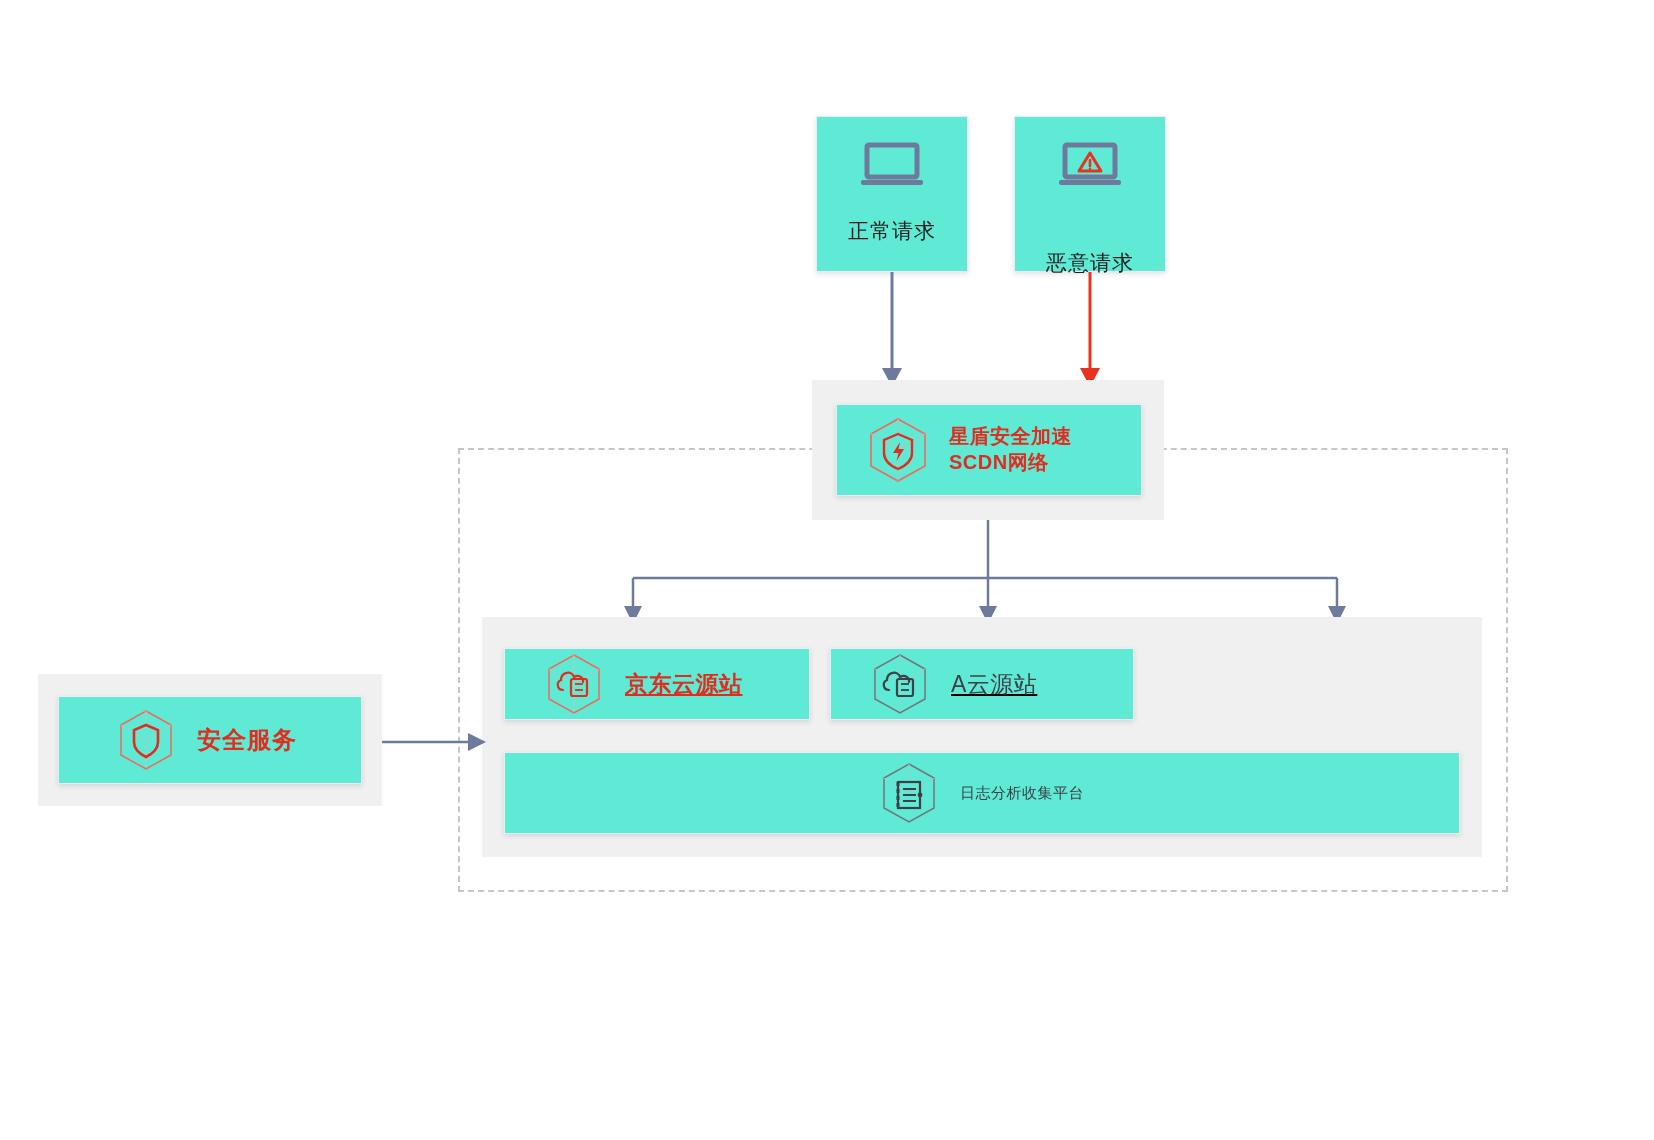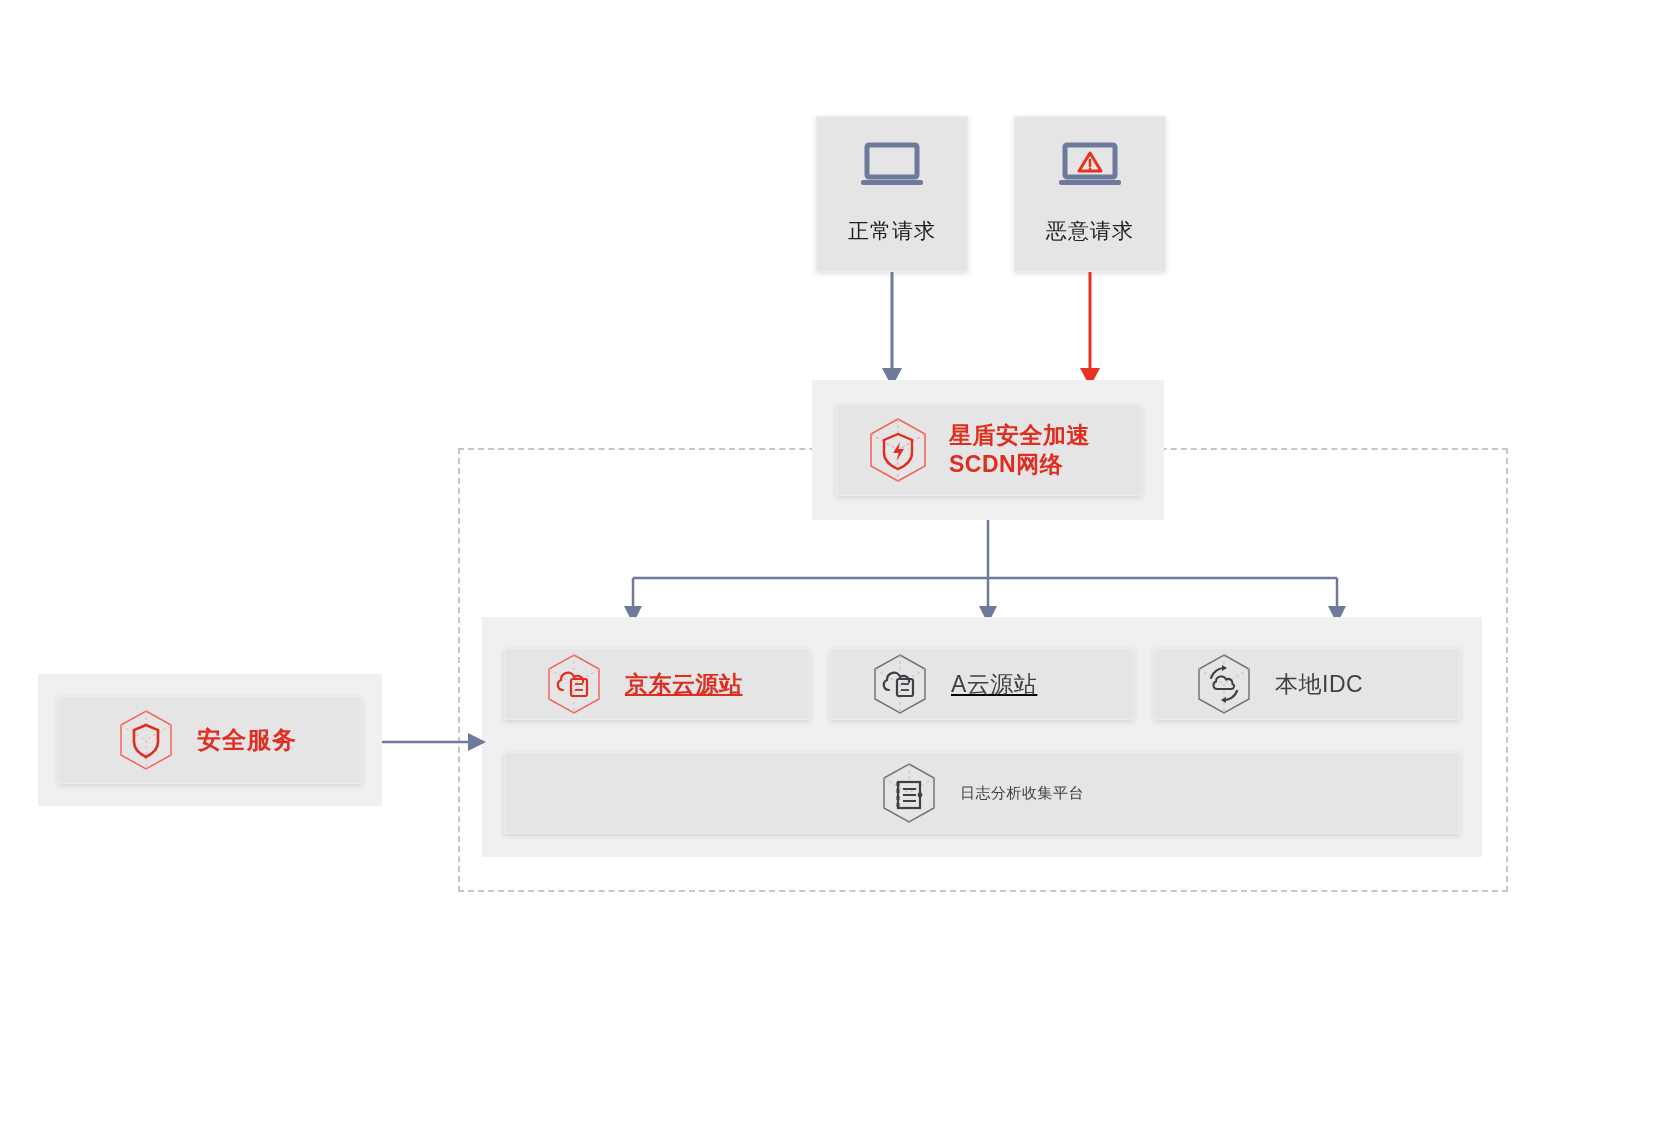--- a/index.html
+++ b/index.html
@@ -7,21 +7,21 @@
     width: 1654px; height: 1140px;
     background: #ffffff;
     font-family: "Liberation Sans", "DejaVu Sans", sans-serif;
     overflow: hidden;
   }
   #stage { position: relative; width: 1654px; height: 1140px; }
 
   
   .card {
     position: absolute;
-    background: #e5e5e5;
+    background: #5eead4;
     border: 1px solid #e9ecf2;
     box-shadow: 0 2px 5px rgba(60,70,110,0.16);
   }
   .panel {            
     position: absolute;
     background: #f0f0f0;
   }
 
   
   .req-card {
@@ -37,21 +37,21 @@
   .laptop { width: 62px; height: 44px; }
 
   
   .scdn-panel { left: 812px; top: 380px; width: 352px; height: 140px; }
   .scdn-card {
     left: 836px; top: 404px; width: 306px; height: 92px;
     display: flex; align-items: center; padding-left: 30px;
   }
   .scdn-text {
     margin-left: 20px; color: #e02d20;
-    font-size: 23px; line-height: 1.28; font-weight: 700;
+    font-size: 20px; line-height: 1.28; font-weight: 700;
     letter-spacing: .5px; white-space: pre-line;
   }
 
   
   .dashed-zone {
     position: absolute;
     left: 458px; top: 448px; width: 1050px; height: 444px;
     border: 2px dashed #c6c6c6;
   }
 
@@ -104,21 +104,21 @@
   <div class="card req-card" style="left:816px; top:116px;">
     <span>
       <svg class="laptop" viewBox="0 0 62 44">
         <rect x="6" y="2" width="50" height="32" rx="2" fill="none" stroke="#6d7a9c" stroke-width="5"></rect>
         <rect x="0" y="37" width="62" height="5" rx="2" fill="#6d7a9c"></rect>
       </svg>
     </span>
     <span class="req-label">正常请求</span>
   </div>
 
-  <div class="card req-card" style="left:1014px; top:116px;">
+  <div class="card req-card" style="left:1014px; top:116px;gap:32px;">
     <span>
       <svg class="laptop" viewBox="0 0 62 44">
         <rect x="6" y="2" width="50" height="32" rx="2" fill="none" stroke="#6d7a9c" stroke-width="5"></rect>
         <rect x="0" y="37" width="62" height="5" rx="2" fill="#6d7a9c"></rect>
         <path d="M31 10 L42 28 L20 28 Z" fill="none" stroke="#e8321f" stroke-width="3" stroke-linejoin="round"></path>
         <line x1="31" y1="17" x2="31" y2="23" stroke="#e8321f" stroke-width="2.6" stroke-linecap="round"></line>
         <circle cx="31" cy="25.8" r="1.3" fill="#e8321f"></circle>
       </svg>
     </span>
     <span class="req-label">恶意请求</span>
@@ -192,34 +192,20 @@
         <path d="M29 2 L29 17 M4 16 L29 31 M54 16 L29 31 M29 31 L29 60" fill="none" stroke="#bcbdc2" stroke-width="1" stroke-dasharray="3 3"></path>
         <path d="M18 37 C12 37 11 29 16 27 C16 19 27 17 29 24 C34 21 39 25 38 29" fill="none" stroke="#3f3f46" stroke-width="2.2" stroke-linecap="round"></path>
         <rect x="26" y="26" width="16" height="17" rx="2" fill="none" stroke="#3f3f46" stroke-width="2.2"></rect>
         <line x1="30" y1="31" x2="38" y2="31" stroke="#3f3f46" stroke-width="1.8"></line>
         <line x1="30" y1="37" x2="38" y2="37" stroke="#3f3f46" stroke-width="1.8"></line>
       </svg>
     </span>
     <span class="origin-text grey">A云源站</span>
   </div>
 
-  <div class="card origin-card c3">
-    <span>
-      <svg width="58" height="62" viewBox="0 0 58 62">
-        <path d="M29 2 L54 16 L54 46 L29 60 L4 46 L4 16 Z" fill="none" stroke="#74757b" stroke-width="1.5"></path>
-        <path d="M29 2 L29 17 M4 16 L29 31 M54 16 L29 31 M29 31 L29 60" fill="none" stroke="#bcbdc2" stroke-width="1" stroke-dasharray="3 3"></path>
-        <path d="M22 36 C18 36 17 30 21 28.5 C21 23 29 21.5 31 26.5 C35 24.5 38 28 37.5 31 C40 32 39.5 36 36 36 Z" fill="none" stroke="#3f3f46" stroke-width="2"></path>
-        <path d="M16 25 A14 14 0 0 1 30 15" fill="none" stroke="#3f3f46" stroke-width="2.2" stroke-linecap="round"></path>
-        <path d="M42 38 A14 14 0 0 1 28 47" fill="none" stroke="#3f3f46" stroke-width="2.2" stroke-linecap="round"></path>
-        <path d="M27 12 L32 15 L27 18 Z" fill="#3f3f46"></path>
-        <path d="M31 50 L26 47 L31 44 Z" fill="#3f3f46"></path>
-      </svg>
-    </span>
-    <span class="origin-text grey">本地IDC</span>
-  </div>
 
   <div class="card log-card">
     <span>
       <svg width="58" height="62" viewBox="0 0 58 62">
         <path d="M29 2 L54 16 L54 46 L29 60 L4 46 L4 16 Z" fill="none" stroke="#74757b" stroke-width="1.5"></path>
         <path d="M29 2 L29 17 M4 16 L29 31 M54 16 L29 31" fill="none" stroke="#bcbdc2" stroke-width="1" stroke-dasharray="3 3"></path>
         <rect x="18" y="20" width="22" height="26" fill="none" stroke="#3f3f46" stroke-width="2.2"></rect>
         <line x1="18" y1="20" x2="18" y2="46" stroke="#3f3f46" stroke-width="3" stroke-dasharray="4 3"></line>
         <line x1="23" y1="27" x2="36" y2="27" stroke="#3f3f46" stroke-width="2"></line>
         <line x1="23" y1="33" x2="36" y2="33" stroke="#3f3f46" stroke-width="2"></line>

